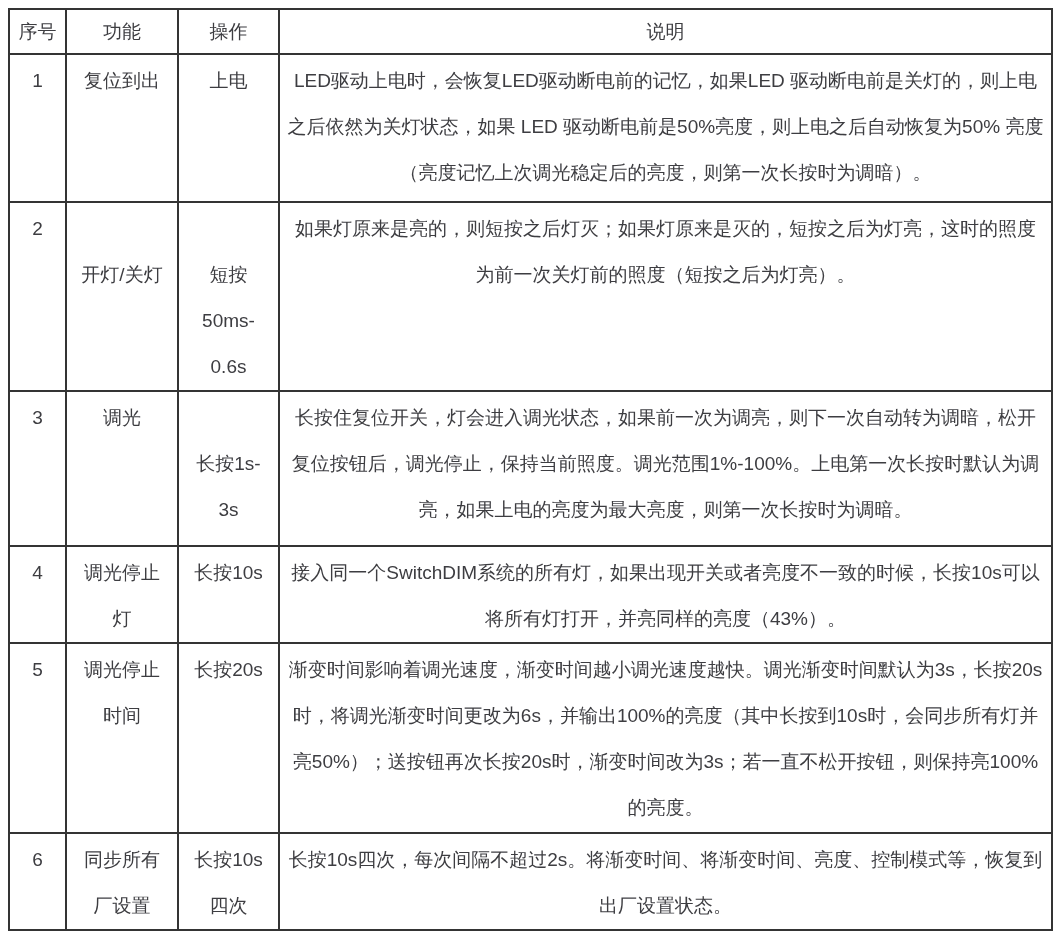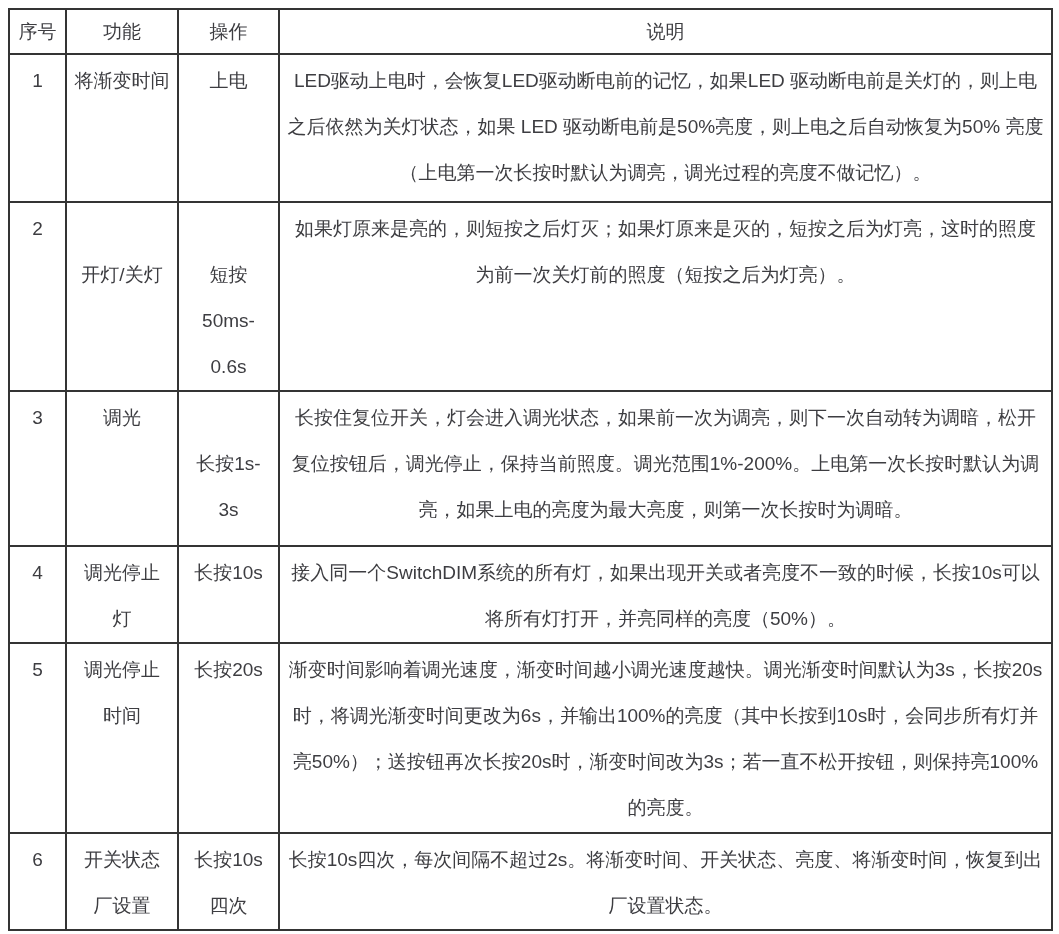--- a/index.html
+++ b/index.html
@@ -79,59 +79,59 @@
       <tr>
         <th>序号</th>
         <th>功能</th>
         <th>操作</th>
         <th>说明</th>
       </tr>
     </thead>
     <tbody>
       <tr class="r1">
         <td>1</td>
-        <td>将渐变时间</td>
+        <td>复位到出</td>
         <td>上电</td>
-        <td class="desc">LED驱动上电时，会恢复LED驱动断电前的记忆，如果LED 驱动断电前是关灯的，则上电之后依然为关灯状态，如果 LED 驱动断电前是50%亮度，则上电之后自动恢复为50% 亮度（上电第一次长按时默认为调亮，调光过程的亮度不做记忆）。</td>
+        <td class="desc">LED驱动上电时，会恢复LED驱动断电前的记忆，如果LED 驱动断电前是关灯的，则上电之后依然为关灯状态，如果 LED 驱动断电前是50%亮度，则上电之后自动恢复为50% 亮度（亮度记忆上次调光稳定后的亮度，则第一次长按时为调暗）。</td>
       </tr>
       <tr class="r2">
         <td>2</td>
         <td>
 开灯/关灯</td>
         <td class="op-left">
 短按
 50ms-
 0.6s</td>
         <td class="desc">如果灯原来是亮的，则短按之后灯灭；如果灯原来是灭的，短按之后为灯亮，这时的照度为前一次关灯前的照度（短按之后为灯亮）。</td>
       </tr>
       <tr class="r3">
         <td>3</td>
         <td>调光</td>
         <td>
 长按1s-
 3s</td>
-        <td class="desc">长按住复位开关，灯会进入调光状态，如果前一次为调亮，则下一次自动转为调暗，松开复位按钮后，调光停止，保持当前照度。调光范围1%-200%。上电第一次长按时默认为调亮，如果上电的亮度为最大亮度，则第一次长按时为调暗。</td>
+        <td class="desc">长按住复位开关，灯会进入调光状态，如果前一次为调亮，则下一次自动转为调暗，松开复位按钮后，调光停止，保持当前照度。调光范围1%-100%。上电第一次长按时默认为调亮，如果上电的亮度为最大亮度，则第一次长按时为调暗。</td>
       </tr>
       <tr class="r4">
         <td>4</td>
         <td>调光停止
 灯</td>
         <td>长按10s</td>
-        <td class="desc">接入同一个SwitchDIM系统的所有灯，如果出现开关或者亮度不一致的时候，长按10s可以将所有灯打开，并亮同样的亮度（50%）。</td>
+        <td class="desc">接入同一个SwitchDIM系统的所有灯，如果出现开关或者亮度不一致的时候，长按10s可以将所有灯打开，并亮同样的亮度（43%）。</td>
       </tr>
       <tr class="r5">
         <td>5</td>
         <td>调光停止
 时间</td>
         <td>长按20s</td>
         <td class="desc">渐变时间影响着调光速度，渐变时间越小调光速度越快。调光渐变时间默认为3s，长按20s时，将调光渐变时间更改为6s，并输出100%的亮度（其中长按到10s时，会同步所有灯并亮50%）；送按钮再次长按20s时，渐变时间改为3s；若一直不松开按钮，则保持亮100%的亮度。</td>
       </tr>
       <tr class="r6">
         <td>6</td>
-        <td>开关状态
+        <td>同步所有
 厂设置</td>
         <td>长按10s
 四次</td>
-        <td class="desc">长按10s四次，每次间隔不超过2s。将渐变时间、开关状态、亮度、将渐变时间，恢复到出厂设置状态。</td>
+        <td class="desc">长按10s四次，每次间隔不超过2s。将渐变时间、将渐变时间、亮度、控制模式等，恢复到出厂设置状态。</td>
       </tr>
     </tbody>
   </table>
 </div>
 
 </body></html>

